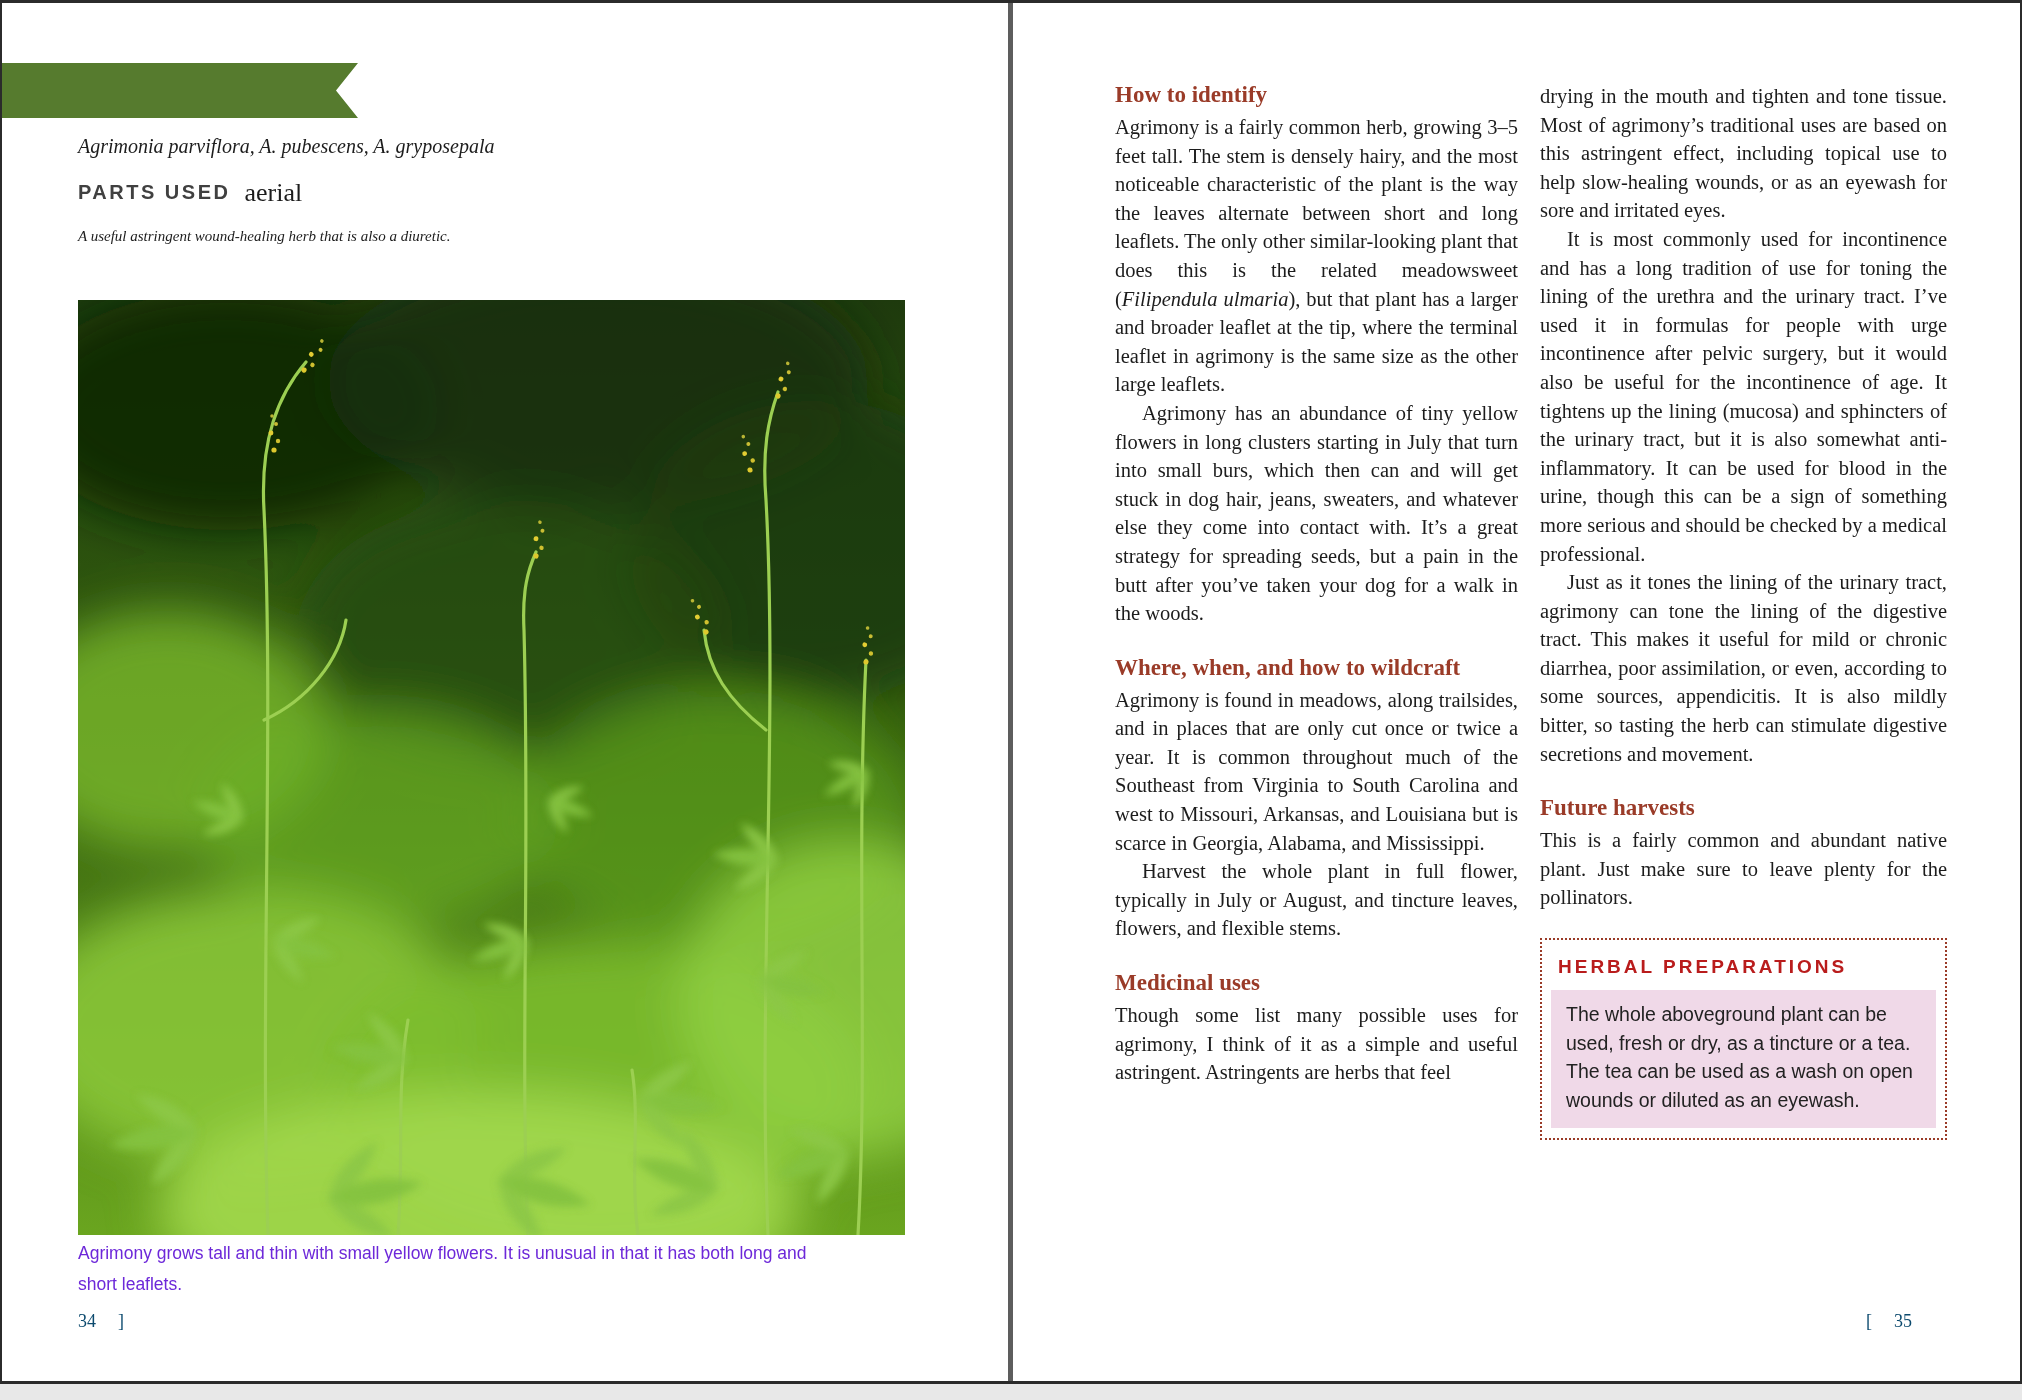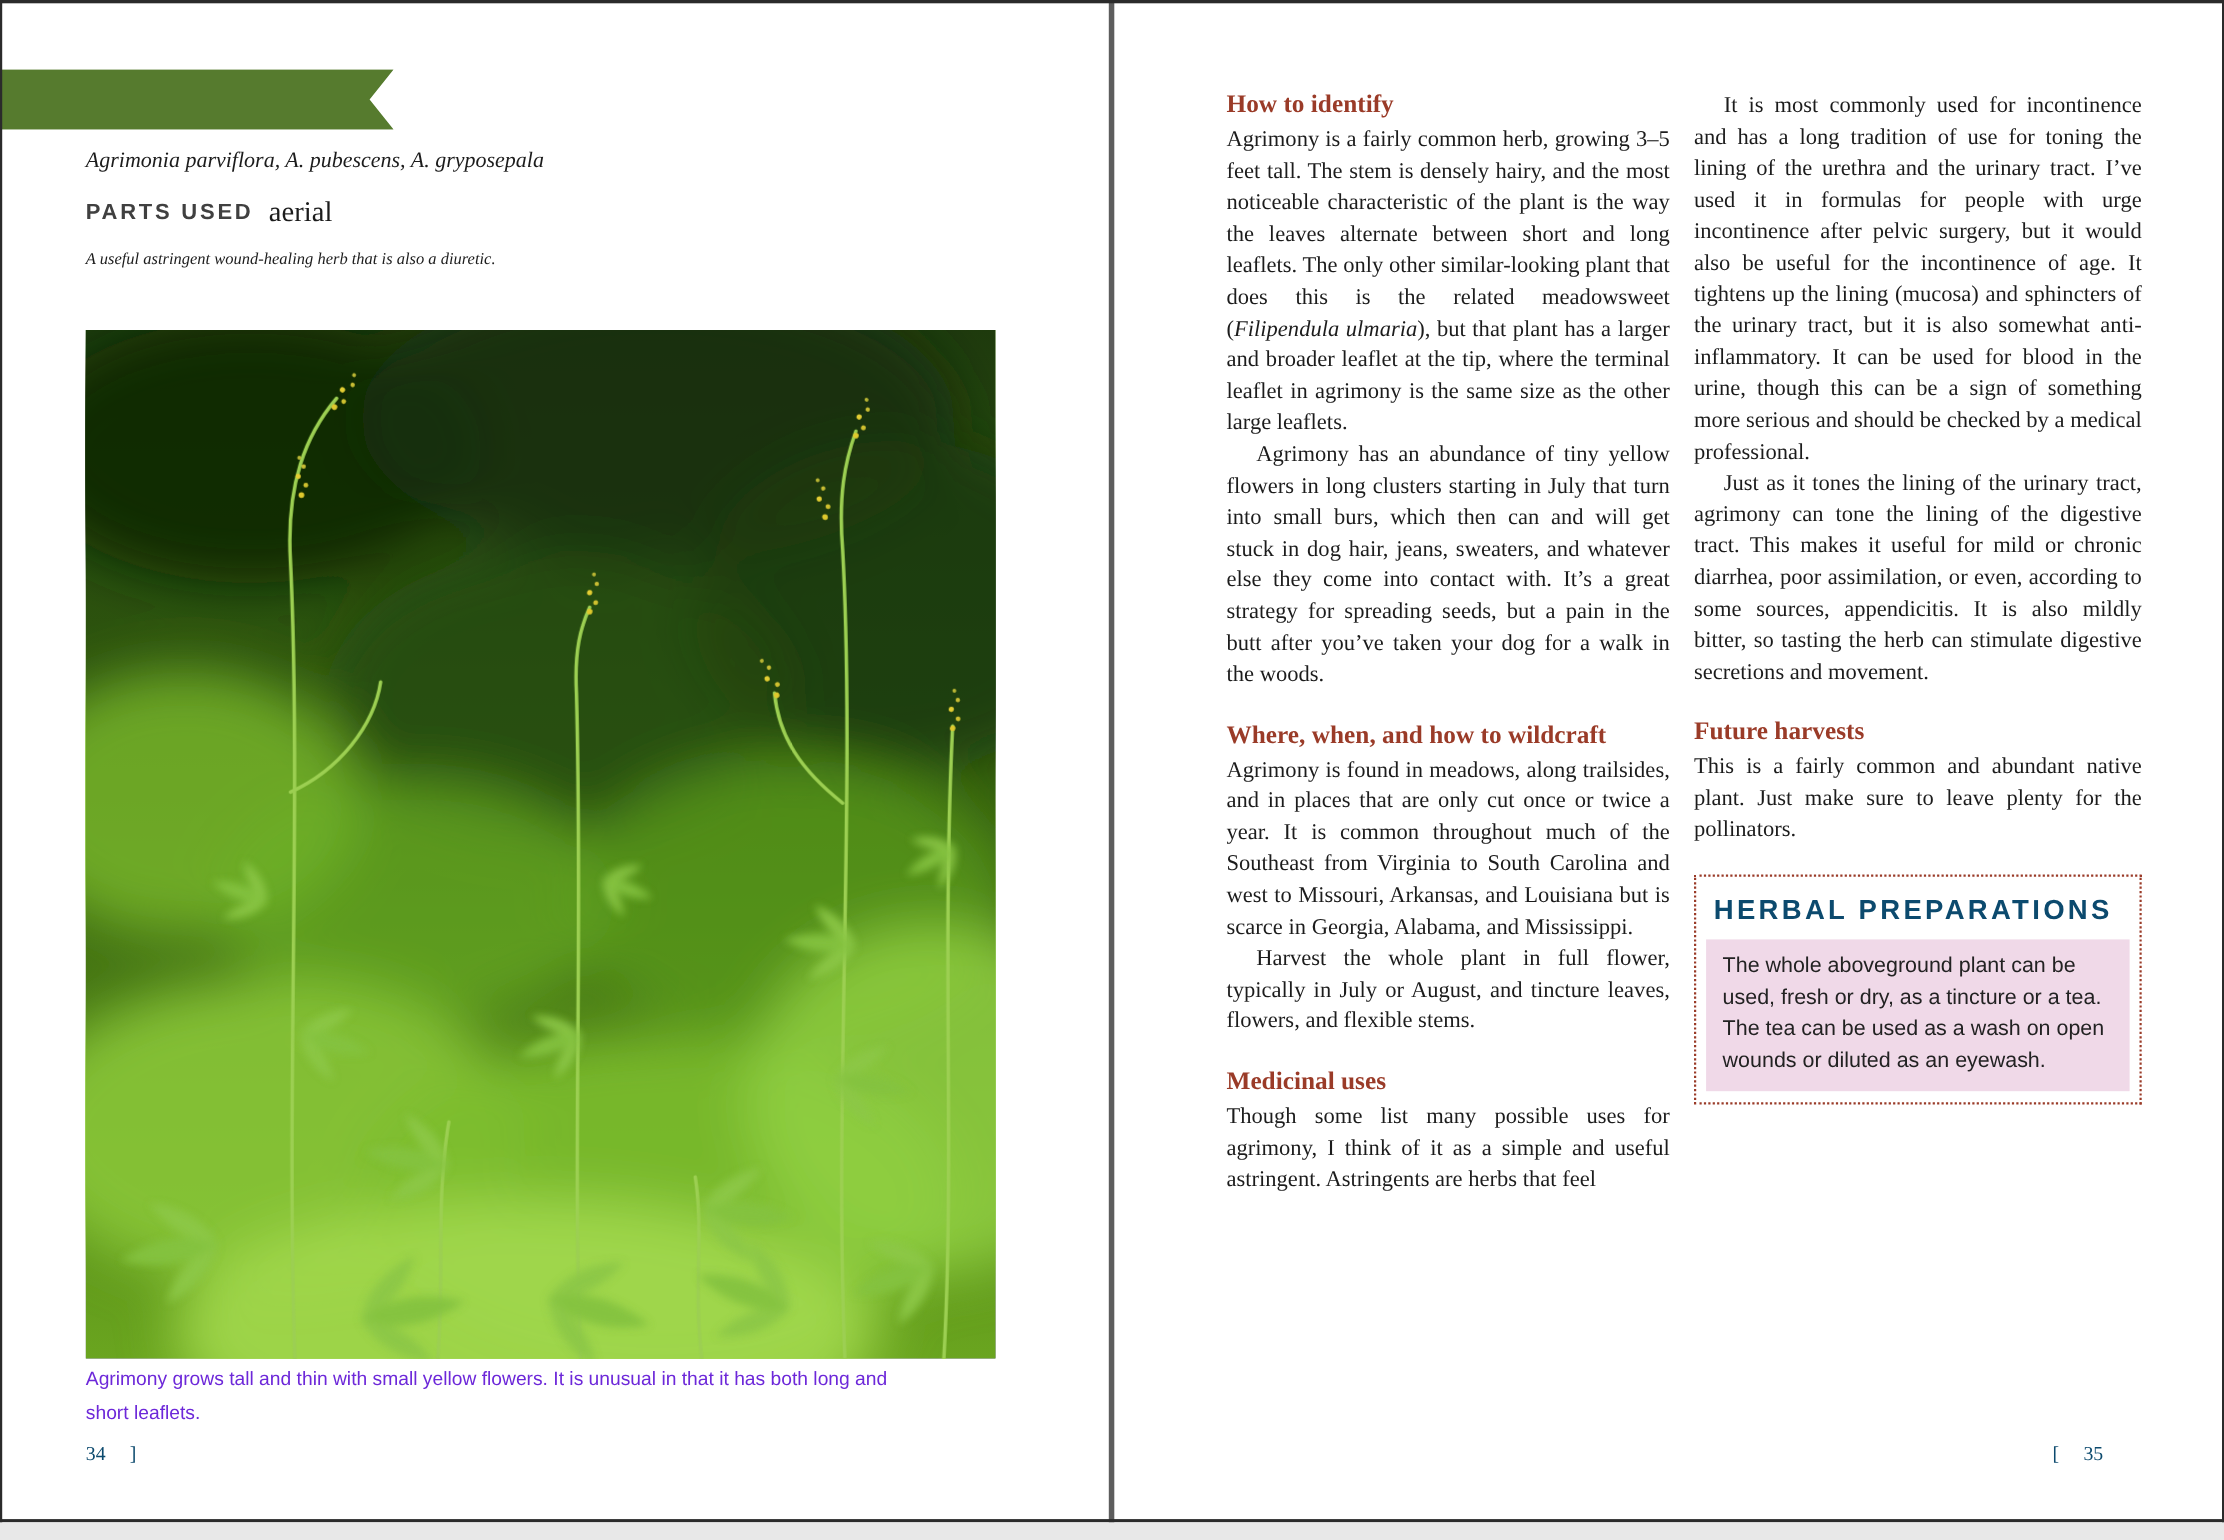--- a/index.html
+++ b/index.html
@@ -35,22 +35,22 @@
   
   .col{position:absolute;top:82px;text-align:justify;}
   #col1-wrap{left:1115px;width:403px;}
   #col2-wrap{left:1540px;width:407px;}
   .sec-h{font-size:23px;font-weight:700;color:#9a3b28;margin:27px 0 5px 0;text-align:left;}
   .col .sec-h:first-child{margin-top:0;}
   .body-p{font-size:20.5px;line-height:28.6px;margin:0;}
   .body-p.indent{text-indent:27px;}
 
   #prep-box{margin-top:26px;border:2px dotted #9a3b28;text-align:left;}
-  #prep-title{font-family:"Liberation Sans",sans-serif;font-size:25px;font-weight:600;
-          color:#0c4a6e;letter-spacing:3px;padding:16px 16px 12px 16px;}
+  #prep-title{font-family:"Liberation Sans",sans-serif;font-size:19px;font-weight:600;
+          color:#b91c1c;letter-spacing:3px;padding:16px 16px 12px 16px;}
   #prep-body{background:#f0d9e8;margin:0 9px 10px 9px;padding:10px 15px 14px 15px;
           font-family:"Liberation Sans",sans-serif;font-size:19.5px;line-height:28.5px;color:#222;}
 </style>
 </head>
 <body>
 
 <div id="spread">
 
   <div id="banner"></div>
   <div id="banner-title">agrimony</div>
@@ -155,20 +155,21 @@
       <p class="body-p"><span>Agrimony is a fairly common herb, growing 3–5 feet tall. The stem is densely hairy, and the most noticeable characteristic of the plant is the way the leaves alternate between short and long leaflets. The only other similar-looking plant that does this is the related meadowsweet (</span><i>Filipendula ulmaria</i><span>), but that plant has a larger and broader leaflet at the tip, where the terminal leaflet in agrimony is the same size as the other large leaflets.</span></p>
       <p class="body-p indent"><span>Agrimony has an abundance of tiny yellow flowers in long clusters starting in July that turn into small burs, which then can and will get stuck in dog hair, jeans, sweaters, and whatever else they come into contact with. It’s a great strategy for spreading seeds, but a pain in the butt after you’ve taken your dog for a walk in the woods.</span></p>
       <h3 class="sec-h">Where, when, and how to wildcraft</h3>
       <p class="body-p"><span>Agrimony is found in meadows, along trailsides, and in places that are only cut once or twice a year. It is common throughout much of the Southeast from Virginia to South Carolina and west to Missouri, Arkansas, and Louisiana but is scarce in Georgia, Alabama, and Mississippi.</span></p>
       <p class="body-p indent"><span>Harvest the whole plant in full flower, typically in July or August, and tincture leaves, flowers, and flexible stems.</span></p>
       <h3 class="sec-h">Medicinal uses</h3>
       <p class="body-p"><span>Though some list many possible uses for agrimony, I think of it as a simple and useful astringent. Astringents are herbs that feel</span></p>
     </div>
   <div id="col2-wrap" class="col">
     <div id="col2">
+        <p class="body-p"><span>drying in the mouth and tighten and tone tissue. Most of agrimony’s traditional uses are based on this astringent effect, including topical use to help slow-healing wounds, or as an eyewash for sore and irritated eyes.</span></p>
         <p class="body-p indent"><span>It is most commonly used for incontinence and has a long tradition of use for toning the lining of the urethra and the urinary tract. I’ve used it in formulas for people with urge incontinence after pelvic surgery, but it would also be useful for the incontinence of age. It tightens up the lining (mucosa) and sphincters of the urinary tract, but it is also somewhat anti-inflammatory. It can be used for blood in the urine, though this can be a sign of something more serious and should be checked by a medical professional.</span></p>
         <p class="body-p indent"><span>Just as it tones the lining of the urinary tract, agrimony can tone the lining of the digestive tract. This makes it useful for mild or chronic diarrhea, poor assimilation, or even, according to some sources, appendicitis. It is also mildly bitter, so tasting the herb can stimulate digestive secretions and movement.</span></p>
         <h3 class="sec-h">Future harvests</h3>
         <p class="body-p"><span>This is a fairly common and abundant native plant. Just make sure to leave plenty for the pollinators.</span></p>
       </div>
     <div id="prep-box">
       <div id="prep-title">HERBAL PREPARATIONS</div>
       <div id="prep-body">The whole aboveground plant can be used, fresh or dry, as a tincture or a tea. The tea can be used as a wash on open wounds or diluted as an eyewash.</div>
     </div>
   </div>

